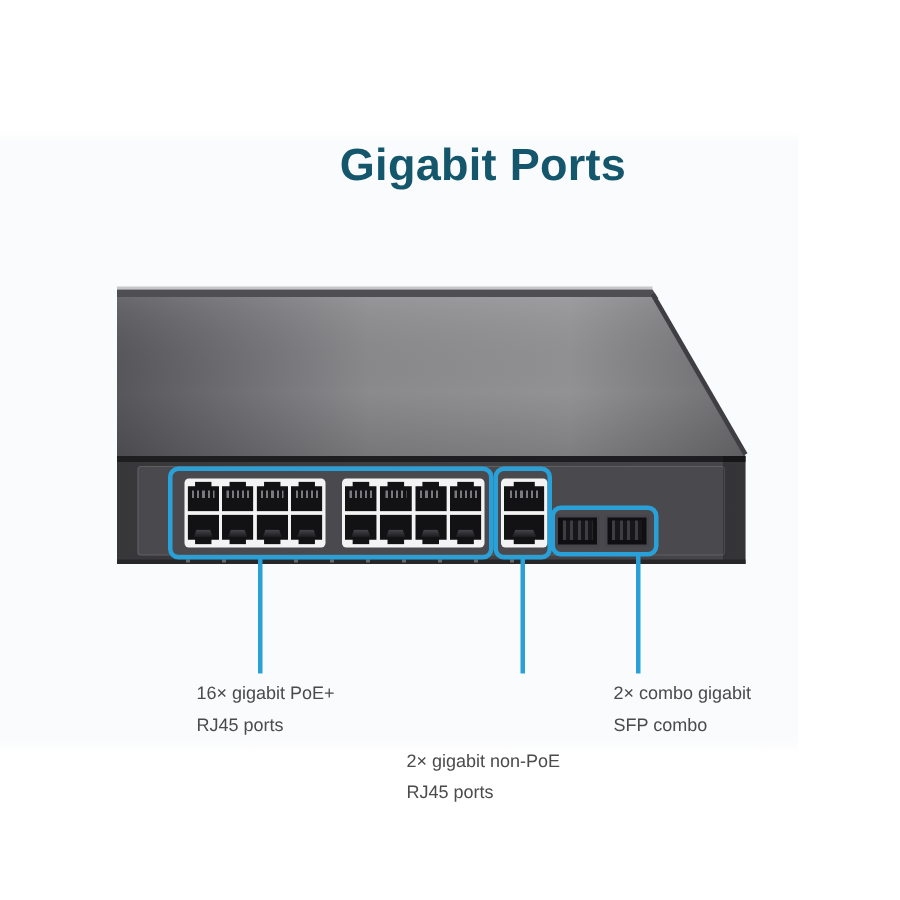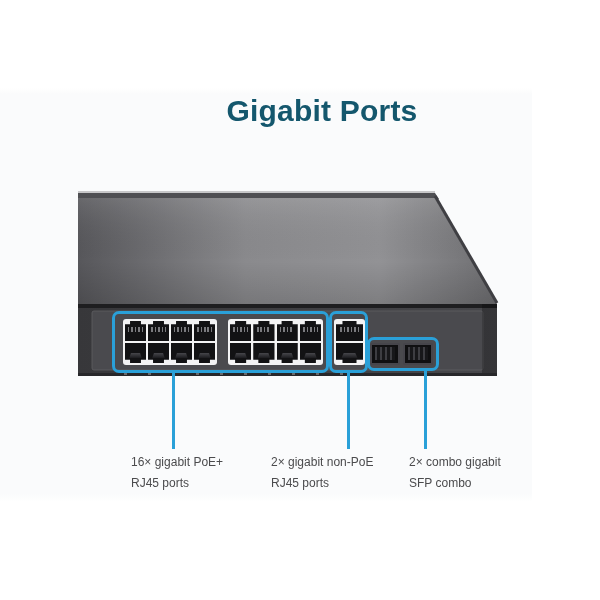--- a/index.html
+++ b/index.html
@@ -155,21 +155,21 @@
   <div class="outline oC"></div>
 
   <div class="callout-line l1"></div>
   <div class="callout-line l2"></div>
   <div class="callout-line l3"></div>
 
   <div class="callout-label lab1" style="color: rgb(75, 75, 77);">
     <div>16× gigabit PoE+</div>
     <div>RJ45 ports</div>
   </div>
-  <div class="callout-label lab2" style="color: rgb(75, 75, 77);">
+  <div class="callout-label lab2" style="color: rgb(75, 75, 77); margin-top: 45px;">
     <div>2× gigabit non-PoE</div>
     <div>RJ45 ports</div>
   </div>
   <div class="callout-label lab3" style="color: rgb(75, 75, 77);">
     <div>2× combo gigabit</div>
     <div>SFP combo</div>
   </div>
 
 </div>
 

